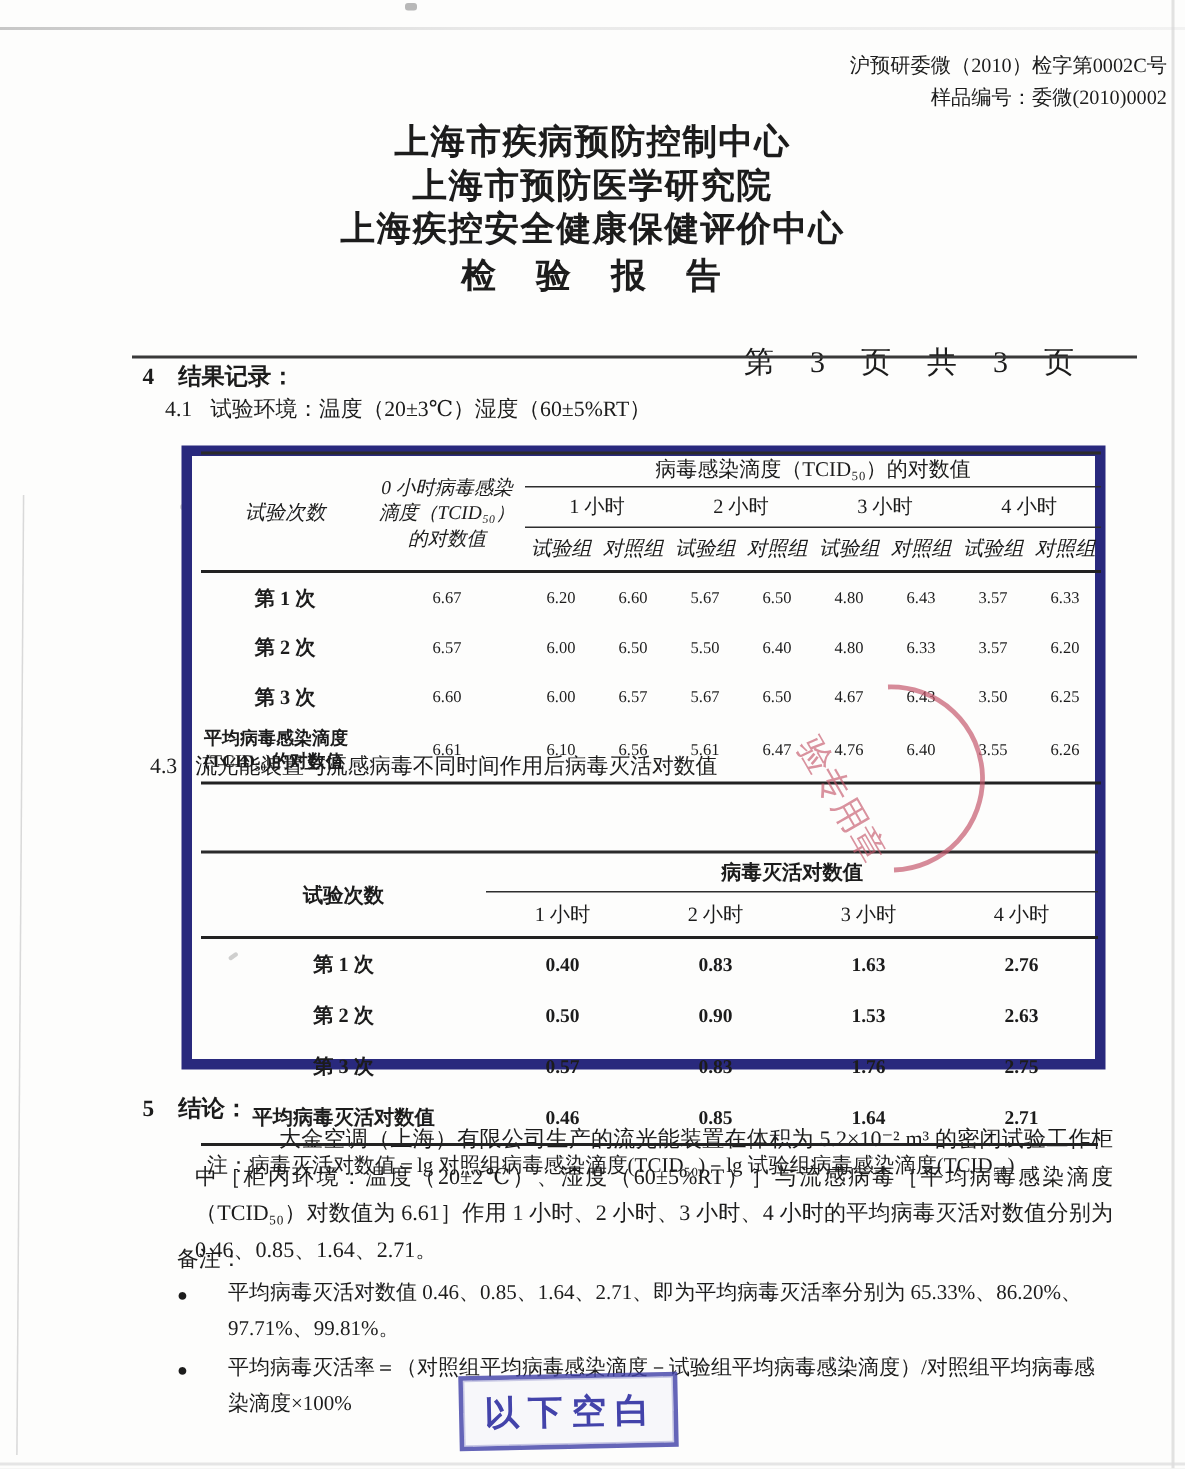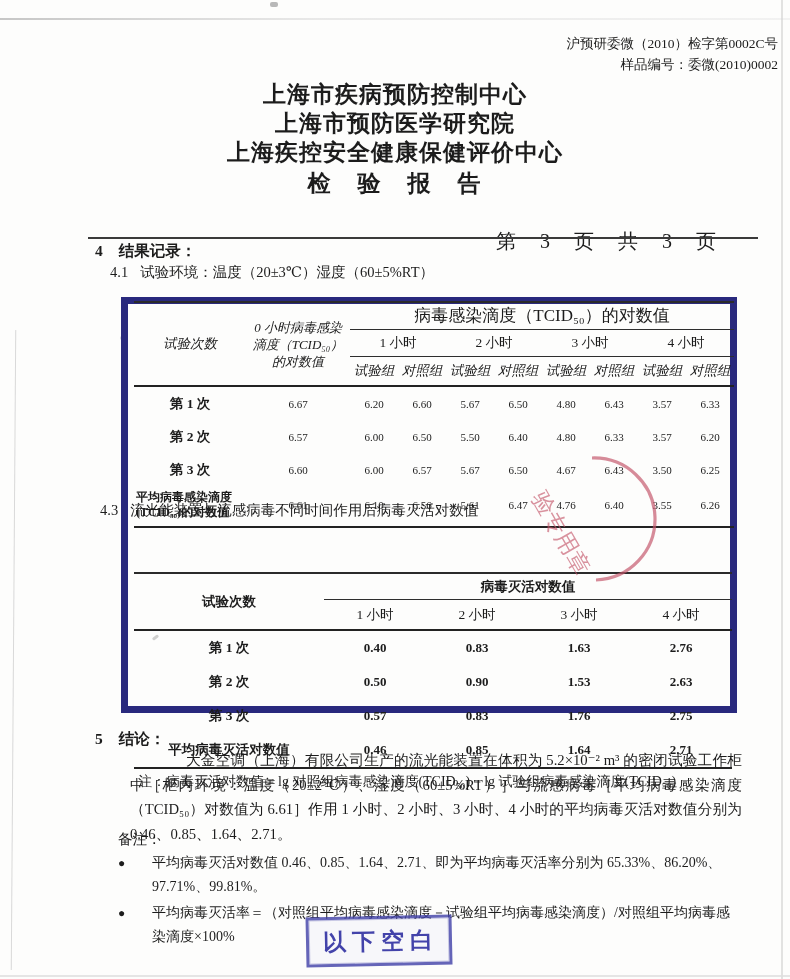--- a/index.html
+++ b/index.html
@@ -31,21 +31,21 @@
 
   .blue-box{position:absolute;left:121px;top:297px;width:616px;height:416px;
     border:7px solid #29297d;box-sizing:border-box;z-index:2;background:transparent;
     padding:0 6px;}
 
   table{border-collapse:collapse;width:100%;table-layout:fixed;}
   th,td{font-weight:normal;padding:0;text-align:center;}
   .t1{margin-top:-3px;font-size:13.5px;}
   .t1 th{font-size:13.5px;}
   .t1 .top-row th{border-top:2px solid #2b2b2b;}
-  .t1 .span-h{border-bottom:1.5px solid #2e2e2e;font-size:17px;padding:1px 0 2px;}
+  .t1 .span-h{border-bottom:1.5px solid #2e2e2e;font-size:14px;padding:1px 0 2px;}
   .t1 .hour{border-bottom:1.5px solid #2e2e2e;padding:4px 0;}
   .t1 .subcol{padding:5px 0;}
   .t1 thead th{border-bottom-width:0;}
   .t1 thead .thick-under{border-bottom:2.2px solid #222;font-style:italic;}
   .t1 tbody td{padding:8px 1px 7px;font-weight:400;font-size:11px;}
   .t1 tbody td.lab{font-weight:bold;font-size:13.5px;}
   .t1 tbody tr.avg td{padding:4px 1px 6px;}
   .t1 tbody tr.avg td.lab{text-align:left;font-size:12px;line-height:15px;padding-left:2px;}
   .t1 tbody tr:last-child td{border-bottom:2.2px solid #222;}
   .t1 .zero-col{font-size:13px;line-height:17px;padding:2px 2px;}

